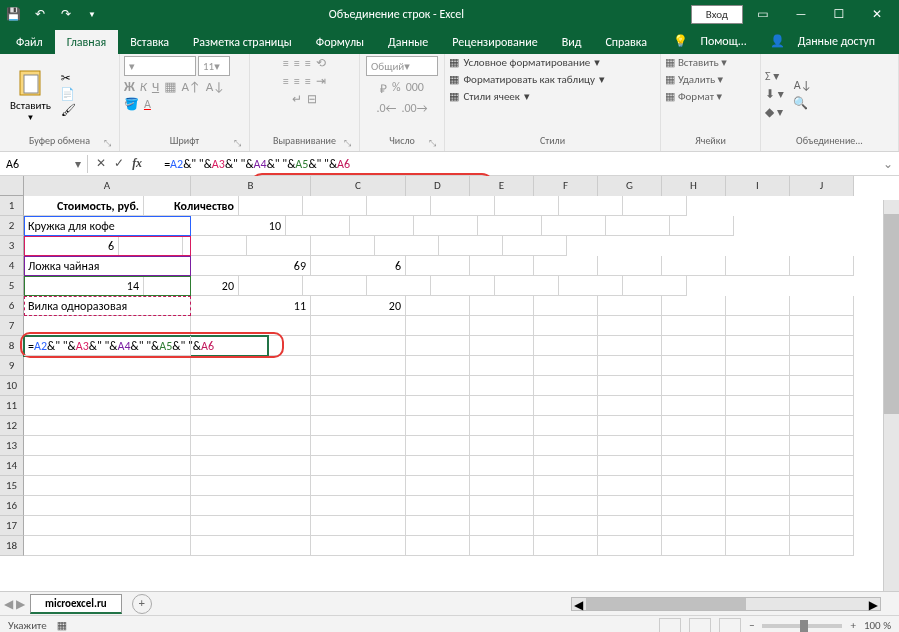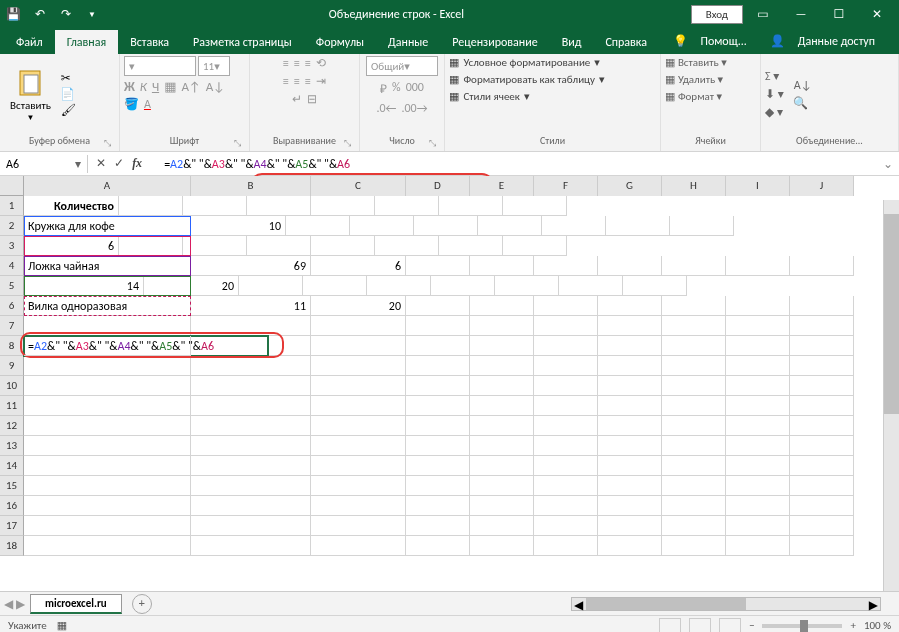--- a/index.html
+++ b/index.html
@@ -280,20 +280,21 @@
       <div class="row-h">12</div>
       <div class="row-h">13</div>
       <div class="row-h">14</div>
       <div class="row-h">15</div>
       <div class="row-h">16</div>
       <div class="row-h">17</div>
       <div class="row-h">18</div>
     </div>
   <div class="grid-main" id="grid-main">
       <div class="grid-row">
+        <div class="cell bold right" style="width: 120px;">Стоимость, руб.</div>
         <div class="cell bold right" style="width: 95px;">Количество</div>
         <div class="cell" style="width: 64px;"></div>
         <div class="cell" style="width: 64px;"></div>
         <div class="cell" style="width: 64px;"></div>
         <div class="cell" style="width: 64px;"></div>
         <div class="cell" style="width: 64px;"></div>
         <div class="cell" style="width: 64px;"></div>
         <div class="cell" style="width: 64px;"></div>
       </div>
       <div class="grid-row">

